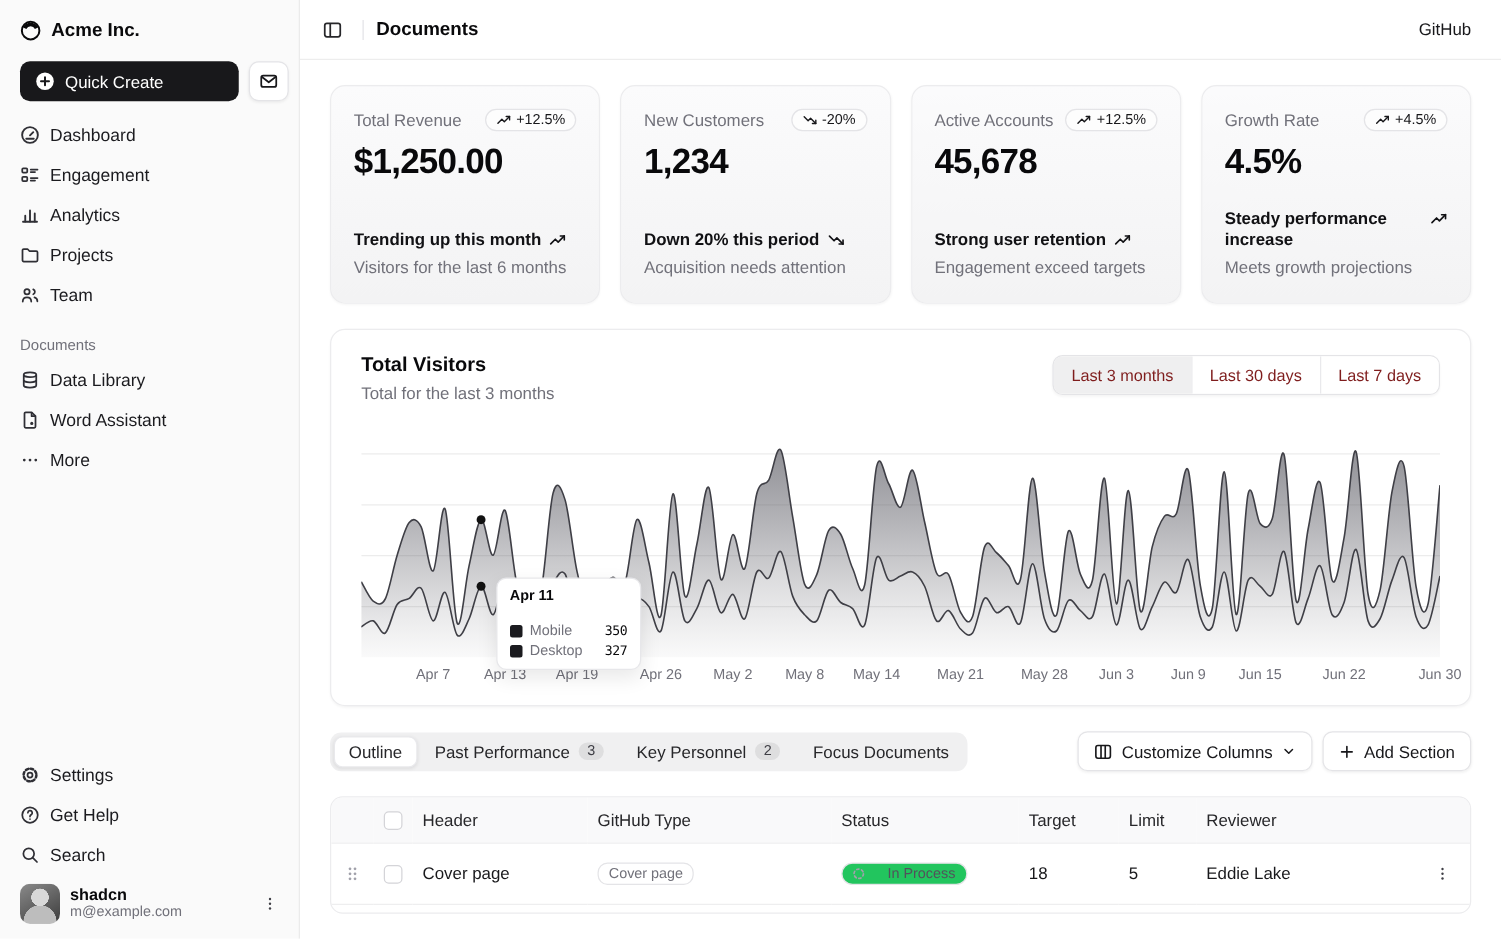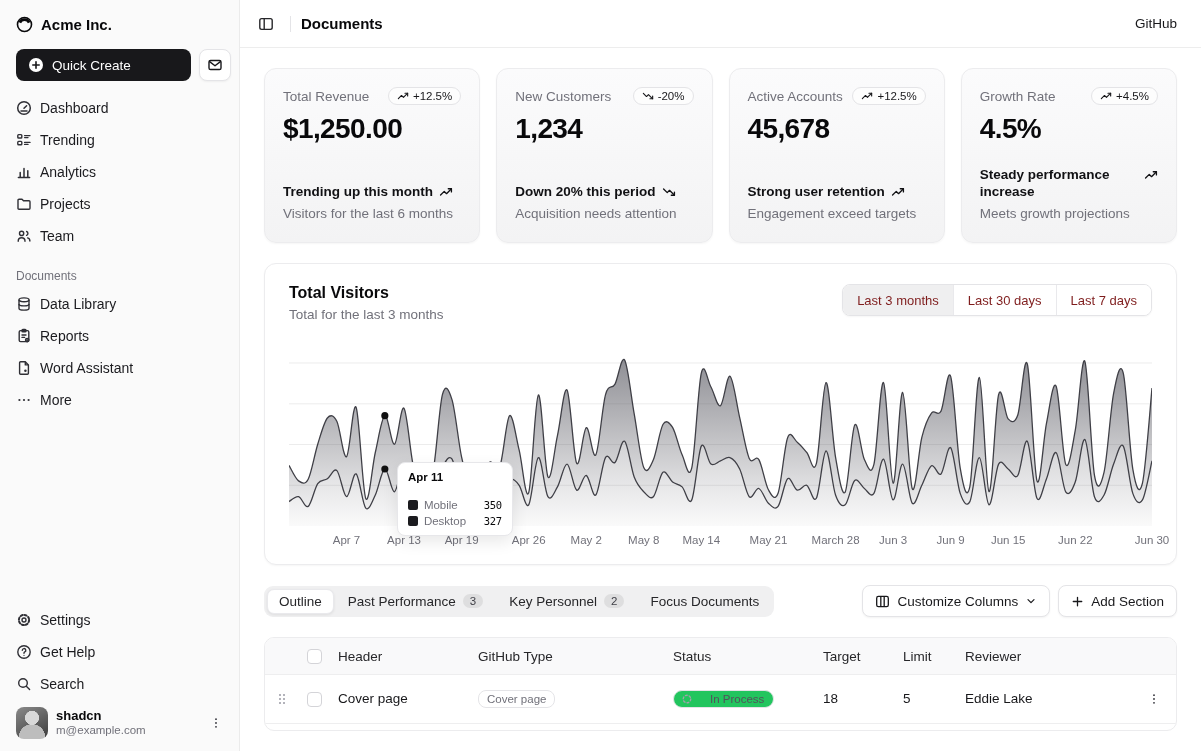--- a/index.html
+++ b/index.html
@@ -141,21 +141,21 @@
       <span>Dashboard</span>
     </div>
     <div class="nav-item">
       <span>
           <svg width="16" height="16" viewBox="0 0 16 16" fill="none" stroke="currentColor" stroke-width="1.4" stroke-linecap="round" stroke-linejoin="round">
             <rect x="1.8" y="2.6" width="4" height="3.4" rx="0.8"></rect>
             <rect x="1.8" y="9.4" width="4" height="3.4" rx="0.8"></rect>
             <path d="M8.6 3.6h5.4M8.6 5.6h3.4M8.6 10.4h5.4M8.6 12.4h3.4"></path>
           </svg>
         </span>
-      <span>Trending</span>
+      <span>Engagement</span>
     </div>
     <div class="nav-item">
       <span>
           <svg width="16" height="16" viewBox="0 0 16 16" fill="none" stroke="currentColor" stroke-width="1.5" stroke-linecap="round">
             <path d="M2.4 13.4h11.2"></path>
             <path d="M4.2 13.2V8.6M8 13.2V4.4M11.8 13.2V6.8"></path>
           </svg>
         </span>
       <span>Analytics</span>
     </div>
@@ -184,32 +184,20 @@
   <nav class="nav" style="margin-top:0">
     <div class="nav-item">
       <span>
           <svg width="16" height="16" viewBox="0 0 16 16" fill="none" stroke="currentColor" stroke-width="1.4">
             <ellipse cx="8" cy="3.8" rx="5" ry="1.9"></ellipse>
             <path d="M3 3.8v8.4c0 1 2.2 1.9 5 1.9s5-.9 5-1.9V3.8"></path>
             <path d="M3 8c0 1 2.2 1.9 5 1.9S13 9 13 8"></path>
           </svg>
         </span>
       <span>Data Library</span>
-    </div>
-    <div class="nav-item">
-      <span>
-          <svg width="16" height="16" viewBox="0 0 16 16" fill="none" stroke="currentColor" stroke-width="1.4" stroke-linecap="round" stroke-linejoin="round">
-            <rect x="3.2" y="2.6" width="9.6" height="11" rx="1.4"></rect>
-            <rect x="6" y="1.4" width="4" height="2.4" rx="0.9"></rect>
-            <path d="M6 7h4M6 9.4h2.6"></path>
-            <circle cx="11.2" cy="12.1" r="1.7" fill="#fafafa"></circle>
-            <path d="M10.6 12.1l.5.5.9-1"></path>
-          </svg>
-        </span>
-      <span>Reports</span>
     </div>
     <div class="nav-item">
       <span>
           <svg width="16" height="16" viewBox="0 0 16 16" fill="none" stroke="currentColor" stroke-width="1.4" stroke-linejoin="round">
             <path d="M9.3 1.8H4.6c-.55 0-1 .45-1 1v10.4c0 .55.45 1 1 1h6.8c.55 0 1-.45 1-1V4.9L9.3 1.8Z"></path>
             <path d="M9.3 1.8v3.1h3.1"></path>
             <circle cx="9.4" cy="10.7" r="1.25" fill="currentColor" stroke="none"></circle>
           </svg>
         </span>
       <span>Word Assistant</span>
@@ -443,21 +431,21 @@
           </svg>
         <div class="x-axis" id="x-axis">
             <span style="left: 6.66667%;">Apr 7</span>
             <span style="left: 13.3333%;">Apr 13</span>
             <span style="left: 20%;">Apr 19</span>
             <span style="left: 27.7778%;">Apr 26</span>
             <span style="left: 34.4444%;">May 2</span>
             <span style="left: 41.1111%;">May 8</span>
             <span style="left: 47.7778%;">May 14</span>
             <span style="left: 55.5556%;">May 21</span>
-            <span style="left: 63.3333%;">March 28</span>
+            <span style="left: 63.3333%;">May 28</span>
             <span style="left: 70%;">Jun 3</span>
             <span style="left: 76.6667%;">Jun 9</span>
             <span style="left: 83.3333%;">Jun 15</span>
             <span style="left: 91.1111%;">Jun 22</span>
             <span style="left: 100%;">Jun 30</span>
           </div>
         <div class="chart-tooltip" id="chart-tooltip" style="left: calc(11.11% + 12px);">
           <div class="tt-date">Apr 11</div>
           <div class="tt-row">
             <span class="tt-sw"></span>

